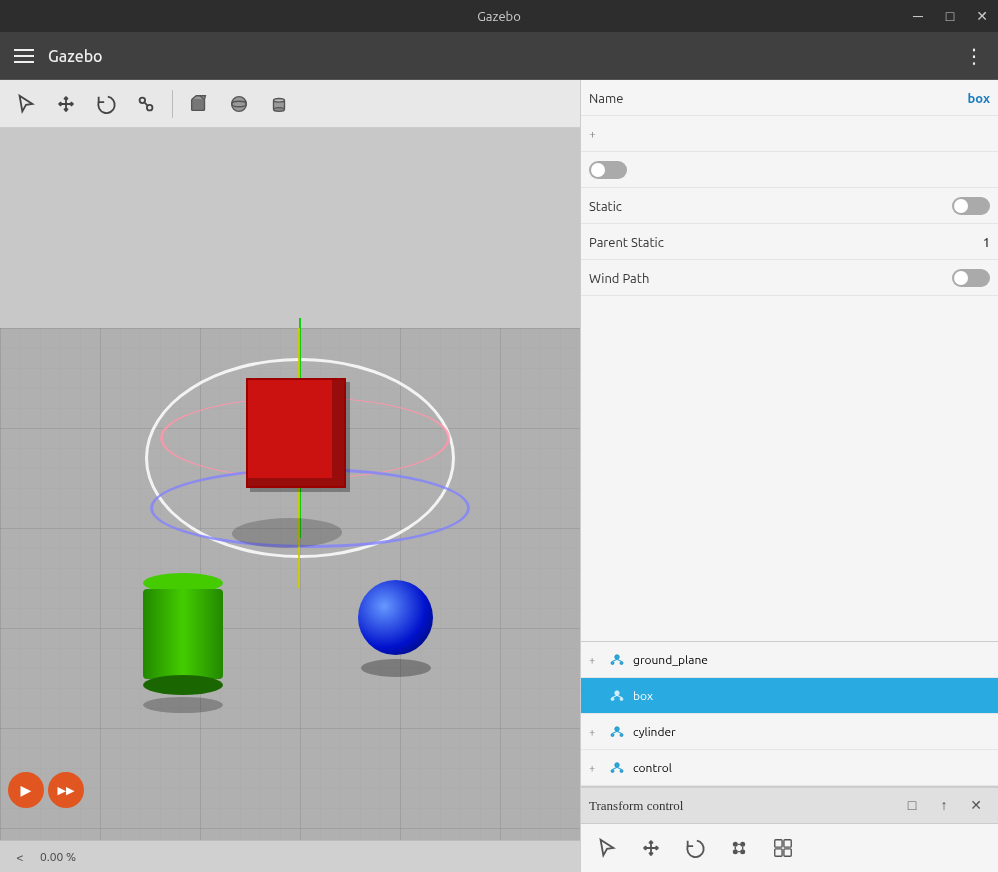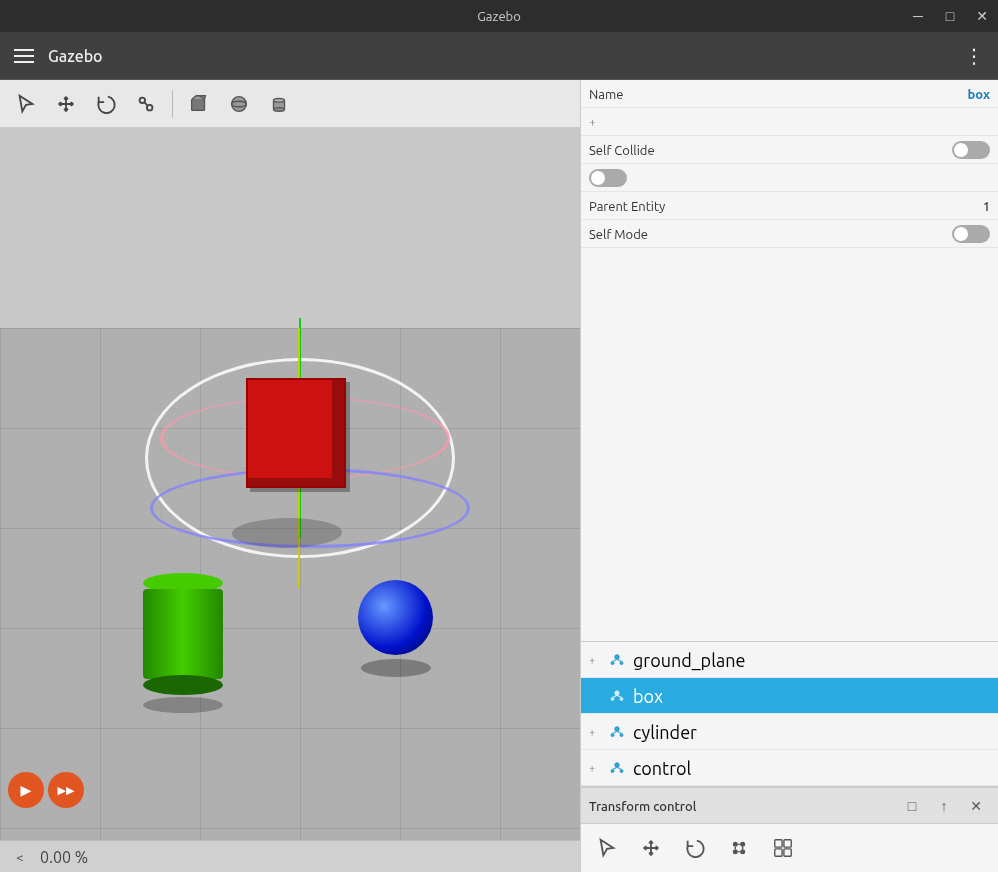--- a/index.html
+++ b/index.html
@@ -263,42 +263,42 @@
       align-items: center;
       padding: 0 8px;
       gap: 8px;
       border-top: 1px solid #bbb;
     }
     .expand-btn {
       width: 24px; height: 24px;
       display: flex; align-items: center; justify-content: center;
       cursor: pointer; color: #555;
     }
-    .zoom-label { font-size: 16px; color: #444; }
+    .zoom-label { font-size: 12px; color: #444; }
 
     
     .right-panel {
       flex: 1;
       display: flex;
       flex-direction: column;
       background: #f5f5f5;
       border-left: 1px solid #ccc;
     }
 
     
     .properties-panel {
       flex: 1;
       background: #f5f5f5;
       overflow-y: auto;
       border-bottom: 1px solid #ccc;
     }
     .prop-row {
       display: flex;
       align-items: center;
-      height: 28px;
+      height: 36px;
       padding: 8px 8px;
       border-bottom: 1px solid #e5e5e5;
     }
     .prop-label { flex: 1; color: #333; font-size: 13px; }
     .prop-value { color: #333; font-size: 13px; font-weight: 500; }
     .prop-toggle {
       width: 38px; height: 18px;
       background: #aaa;
       border-radius: 9px;
       position: relative;
@@ -336,35 +336,36 @@
     .entity-item.selected { background: #29aae1; color: #fff; }
     .entity-icon {
       width: 20px; height: 20px;
       display: flex; align-items: center; justify-content: center;
       font-size: 14px;
     }
     .entity-expand {
       color: #888; font-size: 11px; width: 12px;
     }
     .entity-item.selected .entity-expand { color: #fff; }
-    .entity-label { font-size: 18px; }
+    .entity-label { font-size: 12px; }
 
     
     .transform-panel {
       background: #f5f5f5;
       border-top: 1px solid #ccc;
     }
     .transform-header {
       height: 36px;
       background: #e0e0e0;
       display: flex;
       align-items: center;
       padding: 0 8px;
       gap: 4px;
       border-bottom: 1px solid #ccc;
+      font-family: Liberation Serif, serif;
     }
     .transform-title { flex: 1; font-size: 13px; font-weight: 500; color: #333; }
     .transform-btn {
       width: 28px; height: 28px;
       display: flex; align-items: center; justify-content: center;
       cursor: pointer; color: #555; font-size: 14px;
       border-radius: 3px;
     }
     .transform-toolbar {
       height: 48px;
@@ -552,40 +553,40 @@
       <div class="prop-row">
         <span class="prop-label">Name</span>
         <span class="prop-value prop-name-value">box</span>
       </div>
 
       <div class="prop-row">
         <span class="prop-expand">+</span>
       </div>
 
       <div class="prop-row">
-        <span class="prop-label">Self Collide</span>
         <div class="prop-toggle off">
           <div class="toggle-knob"></div>
         </div>
       </div>
 
       <div class="prop-row">
+        <span class="prop-label">Static</span>
         <div class="prop-toggle off">
           <div class="toggle-knob"></div>
         </div>
       </div>
 
       <div class="prop-row">
-        <span class="prop-label">Parent Entity</span>
+        <span class="prop-label">Parent Static</span>
         <span class="prop-value">1</span>
       </div>
 
 
       <div class="prop-row">
-        <span class="prop-label">Self Mode</span>
+        <span class="prop-label">Wind Path</span>
         <div class="prop-toggle off">
           <div class="toggle-knob"></div>
         </div>
       </div>
 
     </div>
 
     <div class="entity-list">
 
       <div class="entity-item">

